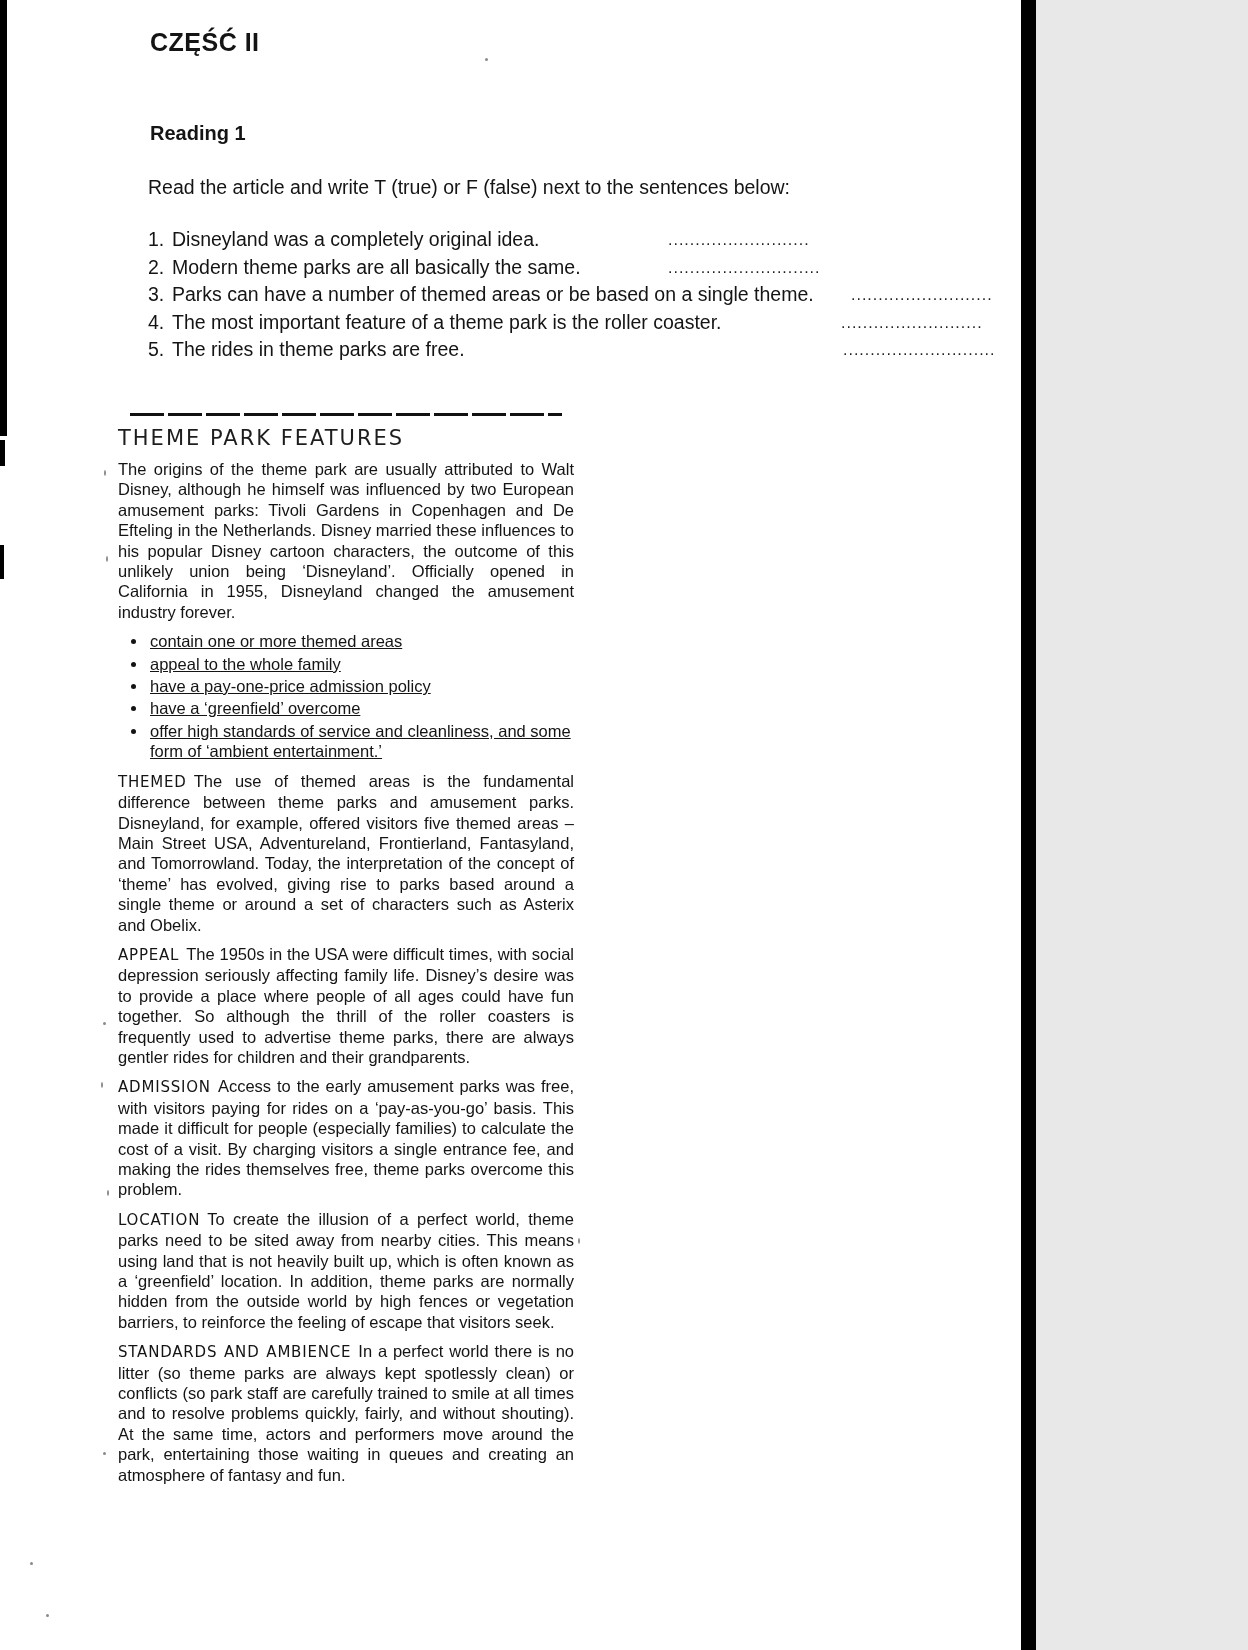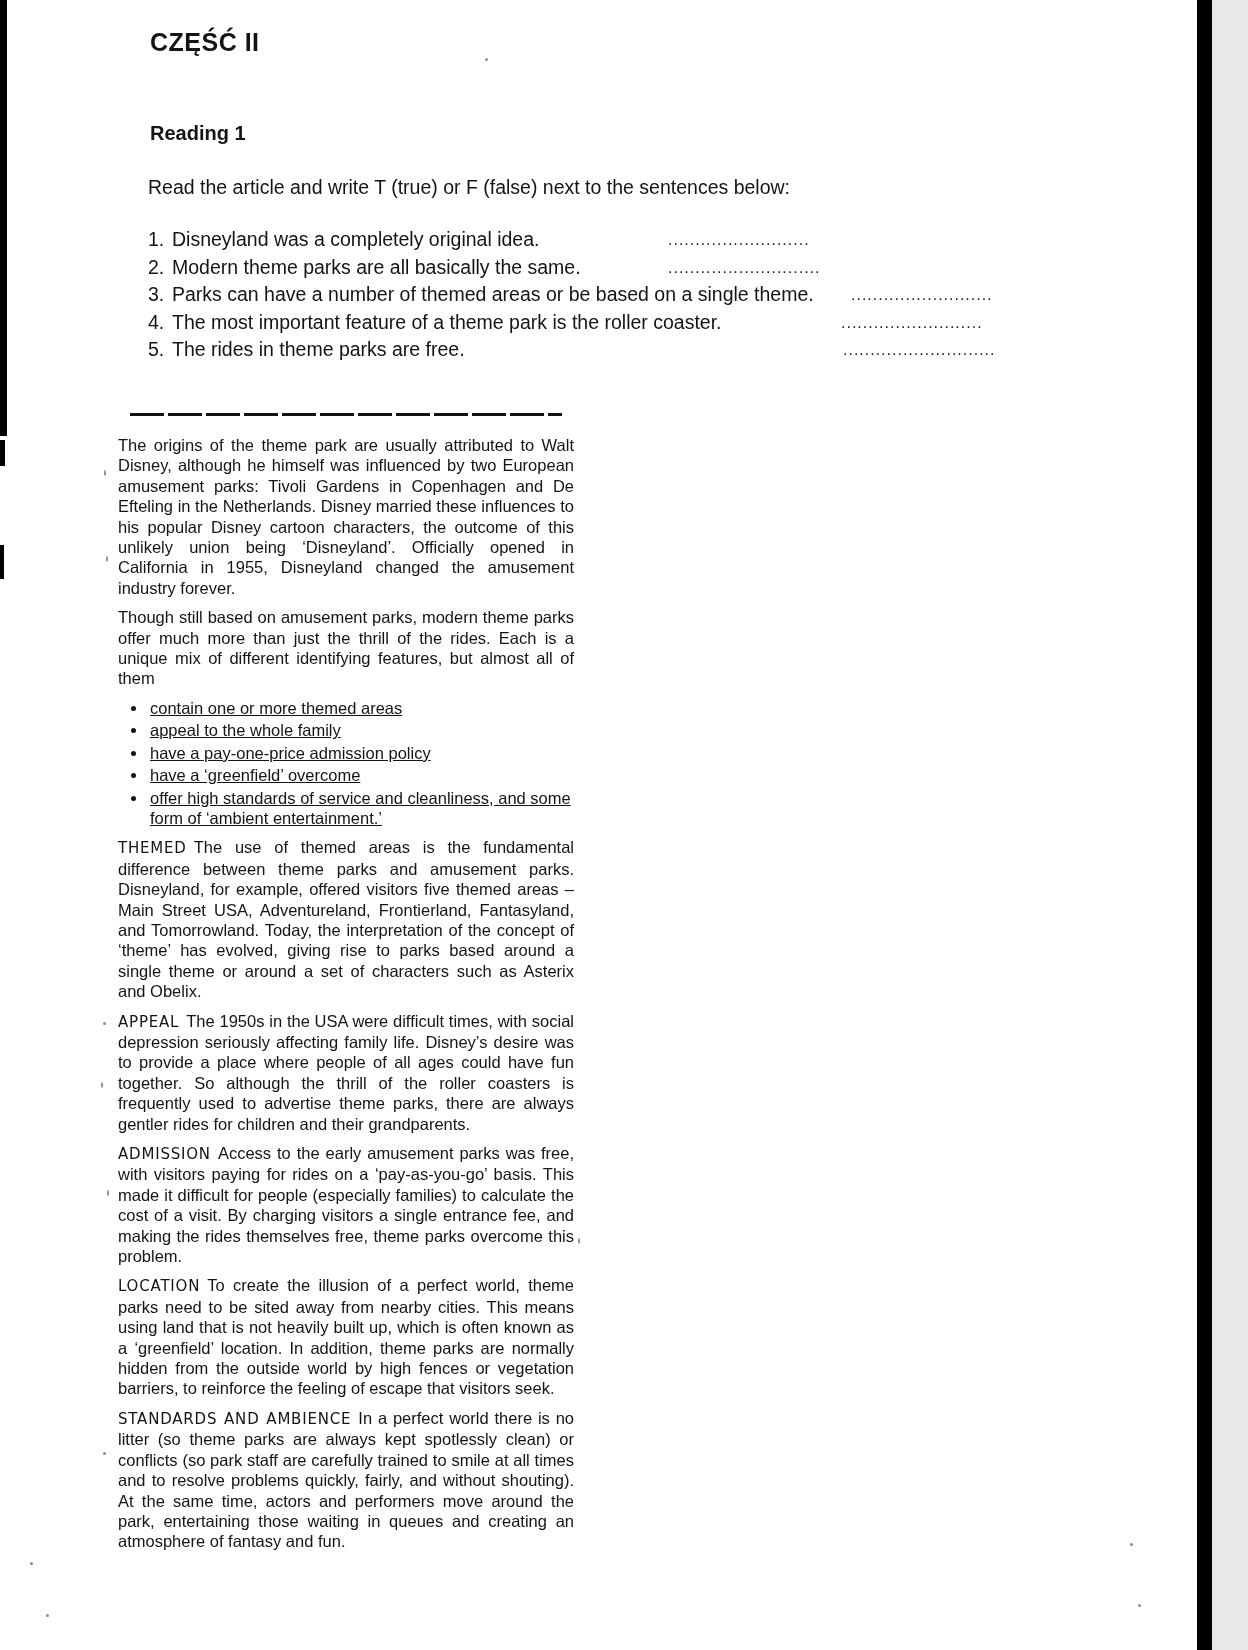--- a/index.html
+++ b/index.html
@@ -1,18 +1,18 @@
 <!DOCTYPE html>
 <html><head>
 <meta charset="utf-8">
 <style>
   html,body { margin:0; padding:0; background:#e8e8e8; }
   .page {
     position:relative;
-    width:1212px; height:1650px;
+    width:1036px; height:1650px;
     background:#ffffff;
     overflow:hidden;
     font-family:"Liberation Sans", sans-serif;
     color:#141414;
   }
   
   .edge-left  { position:absolute; left:0; top:0; width:7px; height:436px; background:#000; }
   .edge-left-mark1 { position:absolute; left:0; top:440px; width:5px; height:26px; background:#000; }
   .edge-left-mark2 { position:absolute; left:0; top:545px; width:4px; height:34px; background:#000; }
   .edge-right { position:absolute; right:0; top:0; width:15px; height:1650px; background:#000; }
@@ -120,23 +120,23 @@
     </div>
     <div class="q-row">
       <span class="q-num">5.</span><span>The rides in theme parks are free.</span>
       <span class="q-dots" style="left:695px">............................</span>
     </div>
   </div>
 
   <div class="separator"></div>
 
   <div class="article">
+    <h2 class="article-title">THEME PARK FEATURES</h2>
 
     <p>The origins of the theme park are usually attributed to Walt Disney, although he himself was influenced by two European amusement parks: Tivoli Gardens in Copenhagen and De Efteling in the Netherlands. Disney married these influences to his popular Disney cartoon characters, the outcome of this unlikely union being ‘Disneyland’. Officially opened in California in 1955, Disneyland changed the amusement industry forever.</p>
-    <p>Though still based on amusement parks, modern theme parks offer much more than just the thrill of the rides. Each is a unique mix of different identifying features, but almost all of them</p>
 
     <ul>
       <li>contain one or more themed areas</li>
       <li>appeal to the whole family</li>
       <li>have a pay-one-price admission policy</li>
       <li>have a ‘greenfield’ overcome</li>
       <li>offer high standards of service and cleanliness, and some form of ‘ambient entertainment.’</li>
     </ul>
 
     <p>

